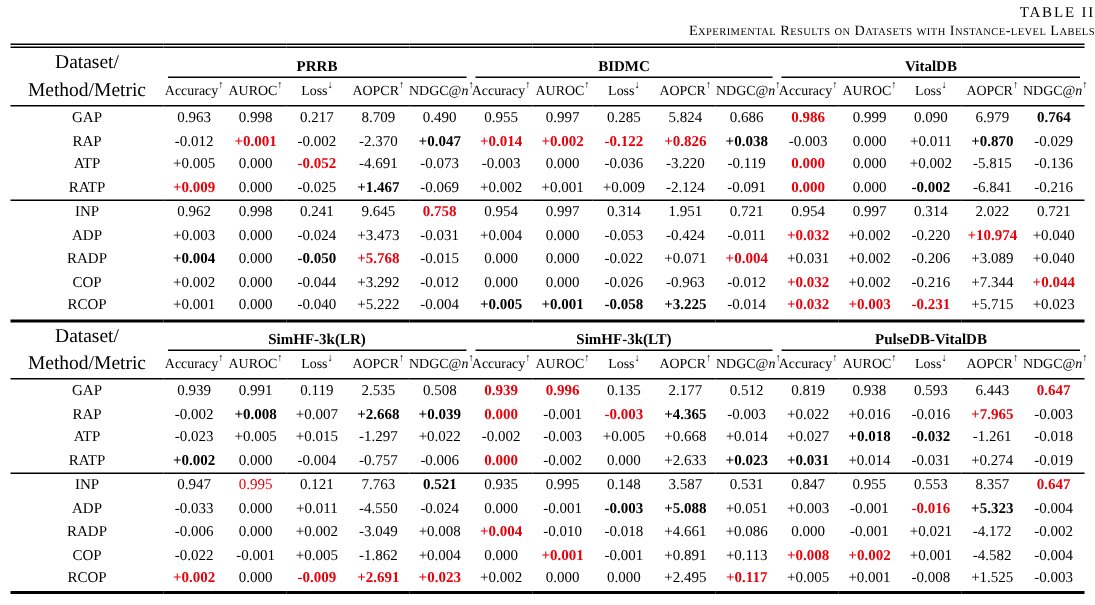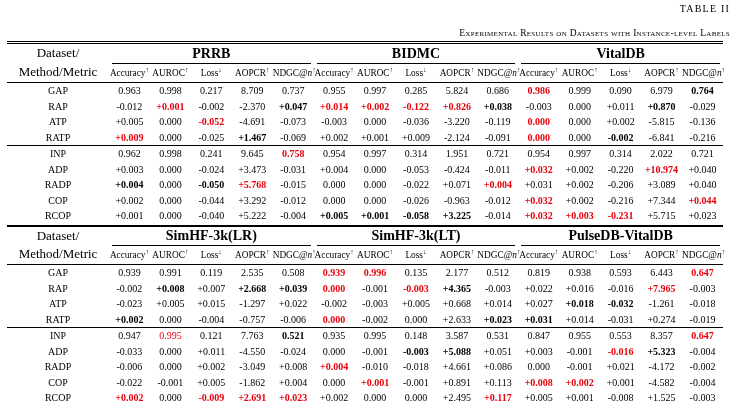--- a/index.html
+++ b/index.html
@@ -3,31 +3,31 @@
 <meta charset="utf-8">
 <style>
   html,body{margin:0;padding:0;}
   body{
     width:730px;height:403px;overflow:hidden;
     background:#ffffff;color:#000;
     font-family:"Liberation Serif", serif;
   }
   .title-block{text-align:right;padding-top:3px;line-height:1.15;}
   .t-num{font-size:10px;letter-spacing:1.2px;}
-  .t-cap{font-size:9.5px;font-variant:small-caps;letter-spacing:0.3px;margin-top:13px;padding-left:48px;}
+  .t-cap{font-size:9.5px;font-variant:small-caps;letter-spacing:0.3px;margin-top:1px;padding-left:48px;}
   #tables{margin:3px 7px 0 7px;}
   table.paper-table{
     border-collapse:collapse;table-layout:fixed;width:716px;
     font-size:10px;
   }
   table.first{border-top:3px double #000;}
   table.second{border-top:2px solid #000;border-bottom:2px solid #000;margin-top:1px;}
   td{padding:0;text-align:center;white-space:nowrap;overflow:visible;}
   tr.groups td{height:19px;vertical-align:bottom;}
-  .group-inner{font-weight:bold;font-size:14px;border-bottom:1px solid #000;margin:0 3px;padding-bottom:1px;}
+  .group-inner{font-weight:bold;font-size:10px;border-bottom:1px solid #000;margin:0 3px;padding-bottom:1px;}
   tr.metrics td{height:18px;border-bottom:1px solid #000;font-size:9.3px;vertical-align:middle;}
   td.corner{border-bottom:1px solid #000;vertical-align:middle;font-size:13px;line-height:1.45;}
   tbody td{height:15.5px;line-height:15.5px;}
   tr.rule-above td{border-top:1.5px solid #000;margin-top:12px;}
   sup.arr{font-size:7px;line-height:0;}
   .it{font-style:italic;}
   .b{font-weight:bold;}
   .r{font-weight:bold;color:var(--hl,#e8000b);}
   .p{color:var(--hl,#e8000b);}
 </style>
@@ -93,21 +93,21 @@
           <td><span>NDGC@</span><span class="it">n</span><sup class="arr">↑</sup></td>
         </tr>
       </thead>
       <tbody>
         <tr>
           <td>GAP</td>
           <td>0.963</td>
           <td>0.998</td>
           <td>0.217</td>
           <td>8.709</td>
-          <td>0.737</td>
+          <td>0.490</td>
           <td>0.955</td>
           <td>0.997</td>
           <td>0.285</td>
           <td>5.824</td>
           <td>0.686</td>
           <td class="r">0.986</td>
           <td>0.999</td>
           <td>0.090</td>
           <td>6.979</td>
           <td class="b">0.764</td>

